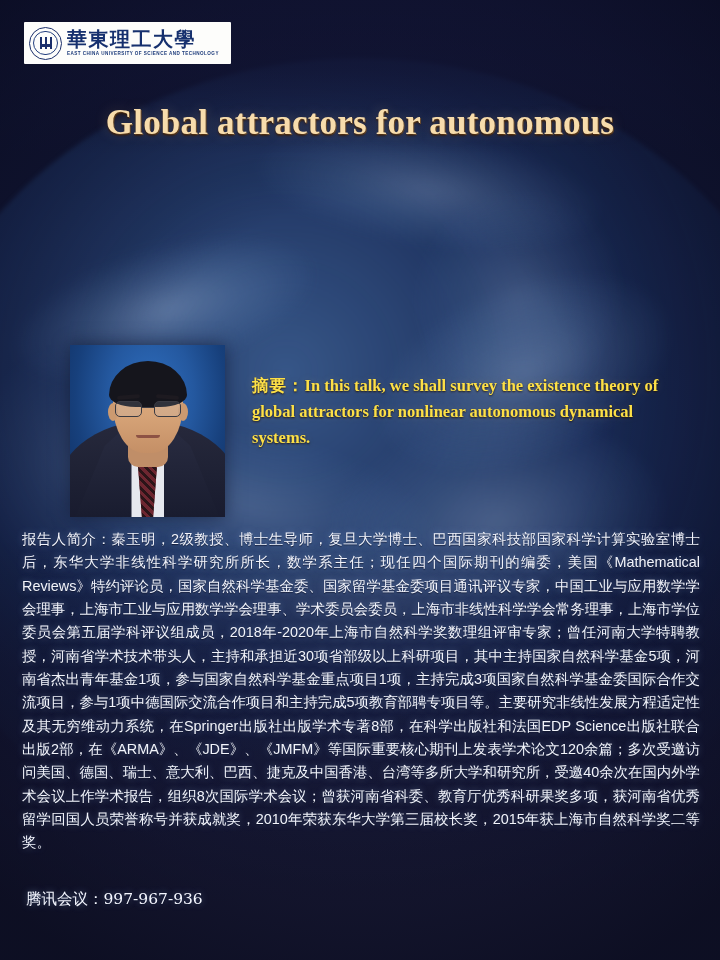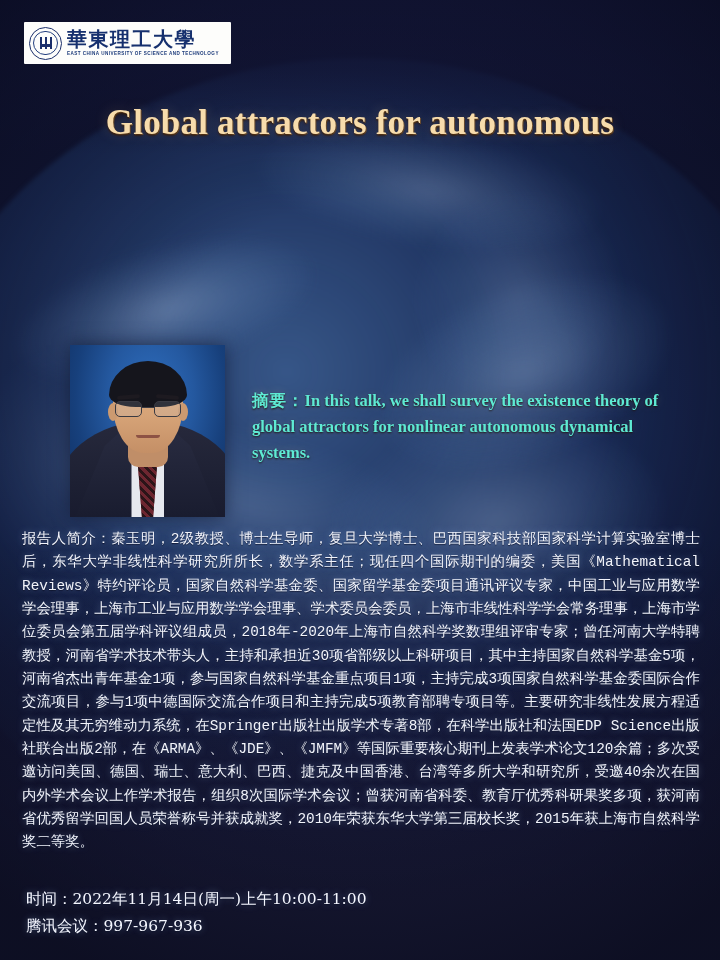--- a/index.html
+++ b/index.html
@@ -315,42 +315,42 @@
     height: 3px;
     margin-left: -12px;
     background: #8d5244;
     border-radius: 0 0 12px 12px;
   }
 
   
   .abstract {
     position: absolute;
     left: 252px;
-    top: 388px;
+    top: 373px;
     width: 432px;
     font-size: 16.5px;
     font-weight: 700;
     line-height: 1.58;
-    color: #5eead4;
+    color: #fde047;
     text-shadow:
       0 1px 2px rgba(30,14,0,0.85),
       0 0 10px rgba(242,210,150,0.18);
   }
   .abstract .label {
     font-family: "DejaVu Serif", "Liberation Serif", serif;
     letter-spacing: 1px;
   }
 
   
   .bio {
     position: absolute;
     left: 22px;
     top: 528px;
     width: 678px;
-    font-family: Liberation Mono, monospace;
+    font-family: Liberation Sans, sans-serif;
     font-size: 14.4px;
     line-height: 1.62;
     color: #f2f4fb;
     text-align: justify;
     text-justify: inter-character;
     text-shadow: 0 0 7px rgba(150,185,245,0.45), 0 1px 1px rgba(6,10,30,0.8);
   }
 
   
   .footer {
@@ -419,17 +419,16 @@
     <div class="p-mouth"></div>
   </div>
 
   <div class="abstract">
     <span class="label">摘要：</span><span>In this talk, we shall survey the existence theory of global attractors for nonlinear autonomous dynamical systems.</span>
   </div>
 
   <div class="bio">报告人简介：秦玉明，2级教授、博士生导师，复旦大学博士、巴西国家科技部国家科学计算实验室博士后，东华大学非线性科学研究所所长，数学系主任；现任四个国际期刊的编委，美国《Mathematical Reviews》特约评论员，国家自然科学基金委、国家留学基金委项目通讯评议专家，中国工业与应用数学学会理事，上海市工业与应用数学学会理事、学术委员会委员，上海市非线性科学学会常务理事，上海市学位委员会第五届学科评议组成员，2018年-2020年上海市自然科学奖数理组评审专家；曾任河南大学特聘教授，河南省学术技术带头人，主持和承担近30项省部级以上科研项目，其中主持国家自然科学基金5项，河南省杰出青年基金1项，参与国家自然科学基金重点项目1项，主持完成3项国家自然科学基金委国际合作交流项目，参与1项中德国际交流合作项目和主持完成5项教育部聘专项目等。主要研究非线性发展方程适定性及其无穷维动力系统，在Springer出版社出版学术专著8部，在科学出版社和法国EDP Science出版社联合出版2部，在《ARMA》、《JDE》、《JMFM》等国际重要核心期刊上发表学术论文120余篇；多次受邀访问美国、德国、瑞士、意大利、巴西、捷克及中国香港、台湾等多所大学和研究所，受邀40余次在国内外学术会议上作学术报告，组织8次国际学术会议；曾获河南省科委、教育厅优秀科研果奖多项，获河南省优秀留学回国人员荣誉称号并获成就奖，2010年荣获东华大学第三届校长奖，2015年获上海市自然科学奖二等奖。</div>
 
   <div class="footer">
-    <div class="footer-row">时间：2022年11月14日(周一)上午10:00-11:00</div>
     <div class="footer-row">腾讯会议：997-967-936</div>
   </div>
 
 </div>
 
 </body></html>

